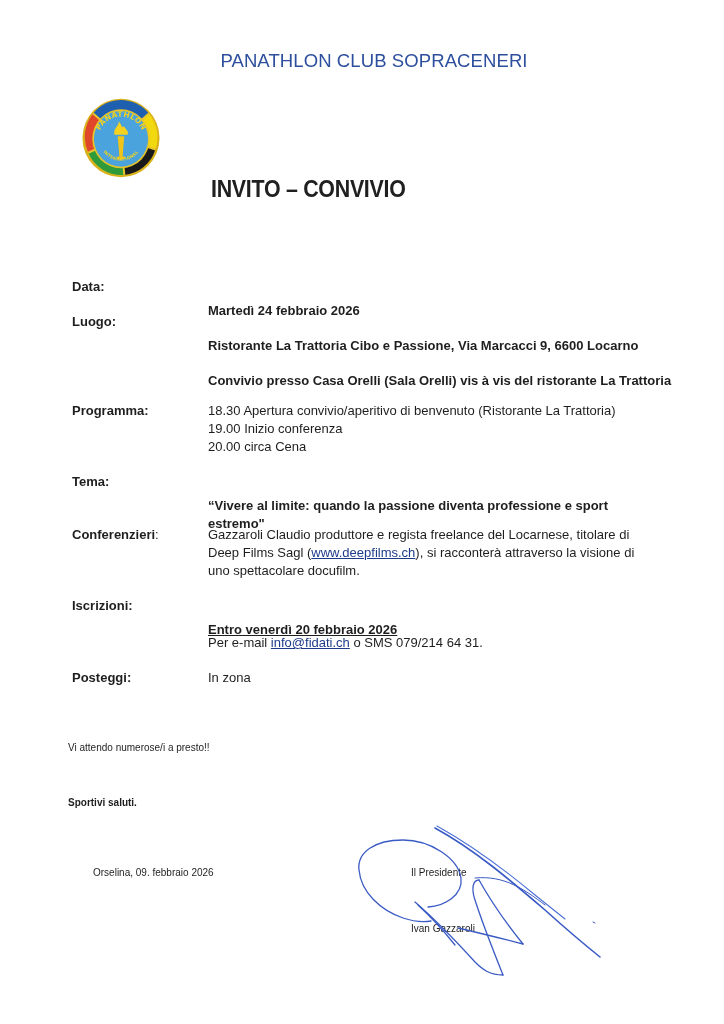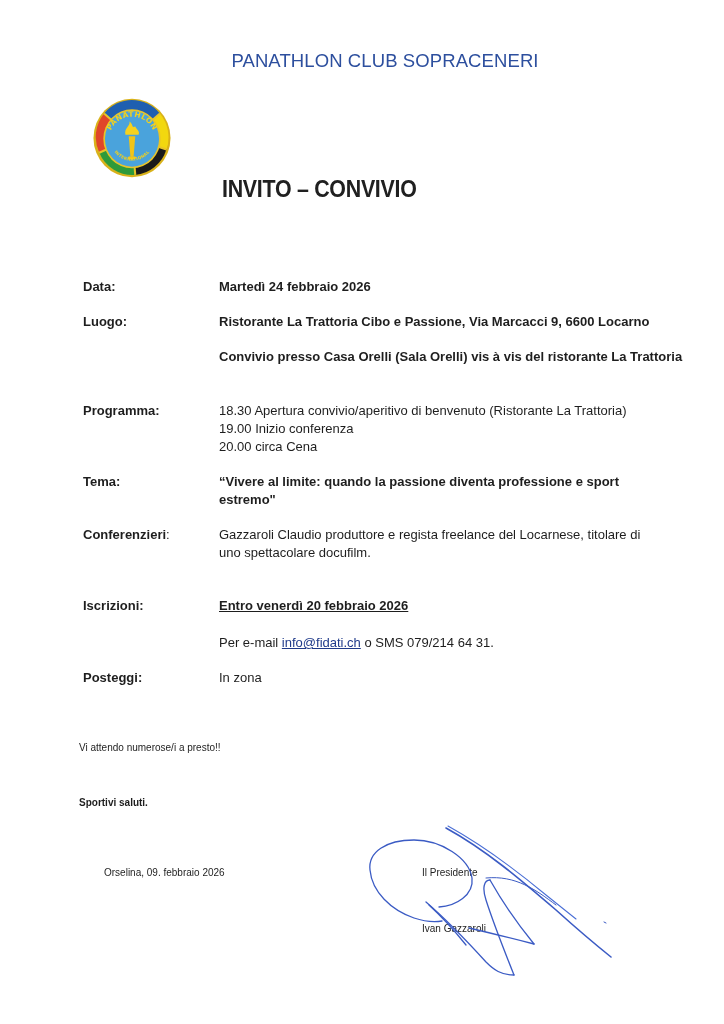--- a/index.html
+++ b/index.html
@@ -10,21 +10,21 @@
     body {
       width: 724px;
       height: 1024px;
       position: relative;
       overflow: hidden;
       font-family: "Liberation Sans", "DejaVu Sans", sans-serif;
       color: #1e1e1e;
     }
     .page {
       position: absolute;
-      left: 16px; top: 0;
+      left: 5px; top: 0;
       width: 596px; height: 1024px;
       background: #ffffff;
       border-radius: 15px;
     }
     .club-title {
       position: absolute;
       left: 0;
       width: 724px;
       top: 50px;
       text-align: center;
@@ -65,21 +65,21 @@
       font-weight: bold;
       color: #1e1e1e;
     }
     .lbl .colon-normal { font-weight: normal; }
     .val {
       position: absolute;
       left: 203px;
       width: 460px;
       color: #1e1e1e;
     }
-    .val.bold { font-weight: bold; }
+    .val.bold { font-weight: bold; margin-top: 24px; }
     .val .line { display: block; white-space: nowrap; }
     .underline { text-decoration: underline; }
     .link {
       color: #1f3a8a;
       text-decoration: underline;
     }
     .plain {
       position: absolute;
       font-size: 10px;
       line-height: 18px;
@@ -167,20 +167,21 @@
     <span class="val bold">
       <span class="line">“Vivere al limite: quando la passione diventa professione e sport</span>
       <span class="line">estremo"</span>
     </span>
   </div>
 
   <div class="row" style="top:526px;">
     <span class="lbl"><span>Conferenzieri</span><span class="colon-normal">:</span></span>
     <span class="val">
       <span class="line">Gazzaroli Claudio produttore e regista freelance del Locarnese, titolare di</span>
+      <span class="line"><span>Deep Films Sagl (</span><a class="link">www.deepfilms.ch</a><span>), si racconterà attraverso la visione di</span></span>
       <span class="line">uno spettacolare docufilm.</span>
     </span>
   </div>
 
   <div class="row" style="top:597px;">
     <span class="lbl">Iscrizioni:</span>
     <span class="val bold underline" style="width:auto;">Entro venerdì 20 febbraio 2026</span>
   </div>
   <div class="row" style="top:634px;">
     <span class="val" style="white-space:nowrap;"><span>Per e-mail </span><a class="link">info@fidati.ch</a><span> o SMS 079/214 64 31.</span></span>

